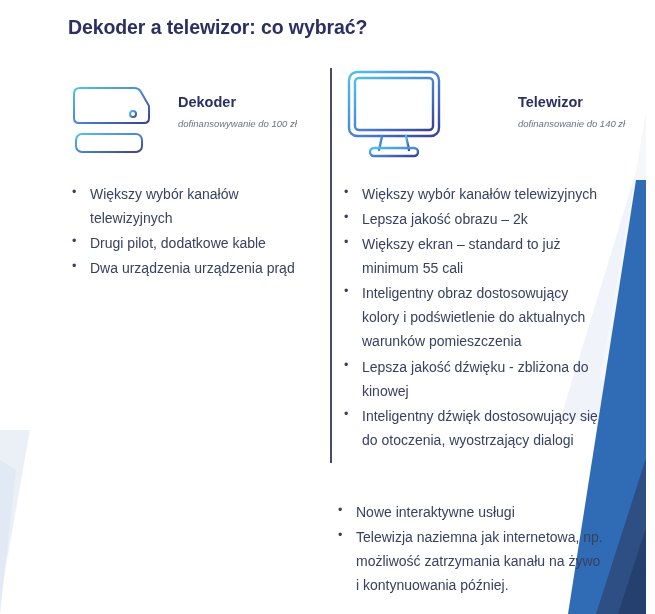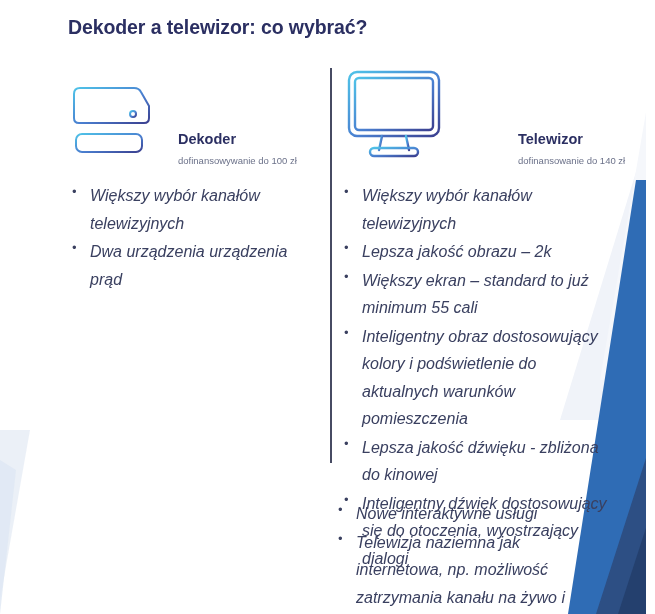--- a/index.html
+++ b/index.html
@@ -41,21 +41,21 @@
     top: 68px;
     width: 2px;
     height: 395px;
     background: #474b63;
   }
 
   
   .col-head {
     position: absolute;
     display: flex;
-    align-items: flex-end;
+    align-items: flex-start;
   }
   #head-left  { left: 64px;  top: 66px; }
   #head-right { left: 344px; top: 62px; gap: 48px; }
 
   .icon-wrap {
     flex: 0 0 auto;
     display: block;
   }
   .head-text {
     margin-left: 18px;
@@ -67,37 +67,37 @@
     font-size: 14.5px;
     font-weight: bold;
     color: #2b2f62;
     line-height: 1.2;
   }
   .head-sub {
     margin-top: 7px;
     font-size: 9.5px;
     color: #6b7189;
     font-weight: normal;
+    font-style: italic;
   }
 
   
   ul.bullets {
     position: absolute;
     margin: 0;
     padding: 0;
     list-style: none;
   }
   ul.bullets li {
     position: relative;
     padding-left: 22px;
     color: #3a4060;
-    font-size: 16px;
+    font-size: 14px;
     line-height: 1.72;
     margin-bottom: 1px;
-    font-style: italic;
   }
   ul.bullets li::before {
     content: "\2022";
     position: absolute;
     left: 4px;
     top: 0;
     color: #3a4060;
     font-size: 12.6px;
     line-height: 1.72;
   }
@@ -213,20 +213,21 @@
       </svg>
     </span>
     <div class="head-text">
       <div class="head-name">Telewizor</div>
       <div class="head-sub">dofinansowanie do 140 zł</div>
     </div>
   </div>
 
   <ul class="bullets" id="list-left">
     <li>Większy wybór kanałów telewizyjnych</li>
+    <li>Drugi pilot, dodatkowe kable</li>
     <li>Dwa urządzenia urządzenia prąd</li>
   </ul>
 
   <ul class="bullets" id="list-right">
     <li>Większy wybór kanałów telewizyjnych</li>
     <li>Lepsza jakość obrazu – 2k</li>
     <li>Większy ekran – standard to już minimum 55 cali</li>
     <li>Inteligentny obraz dostosowujący kolory i podświetlenie do aktualnych warunków pomieszczenia</li>
     <li>Lepsza jakość dźwięku - zbliżona do kinowej</li>
     <li>Inteligentny dźwięk dostosowujący się do otoczenia, wyostrzający dialogi</li>

